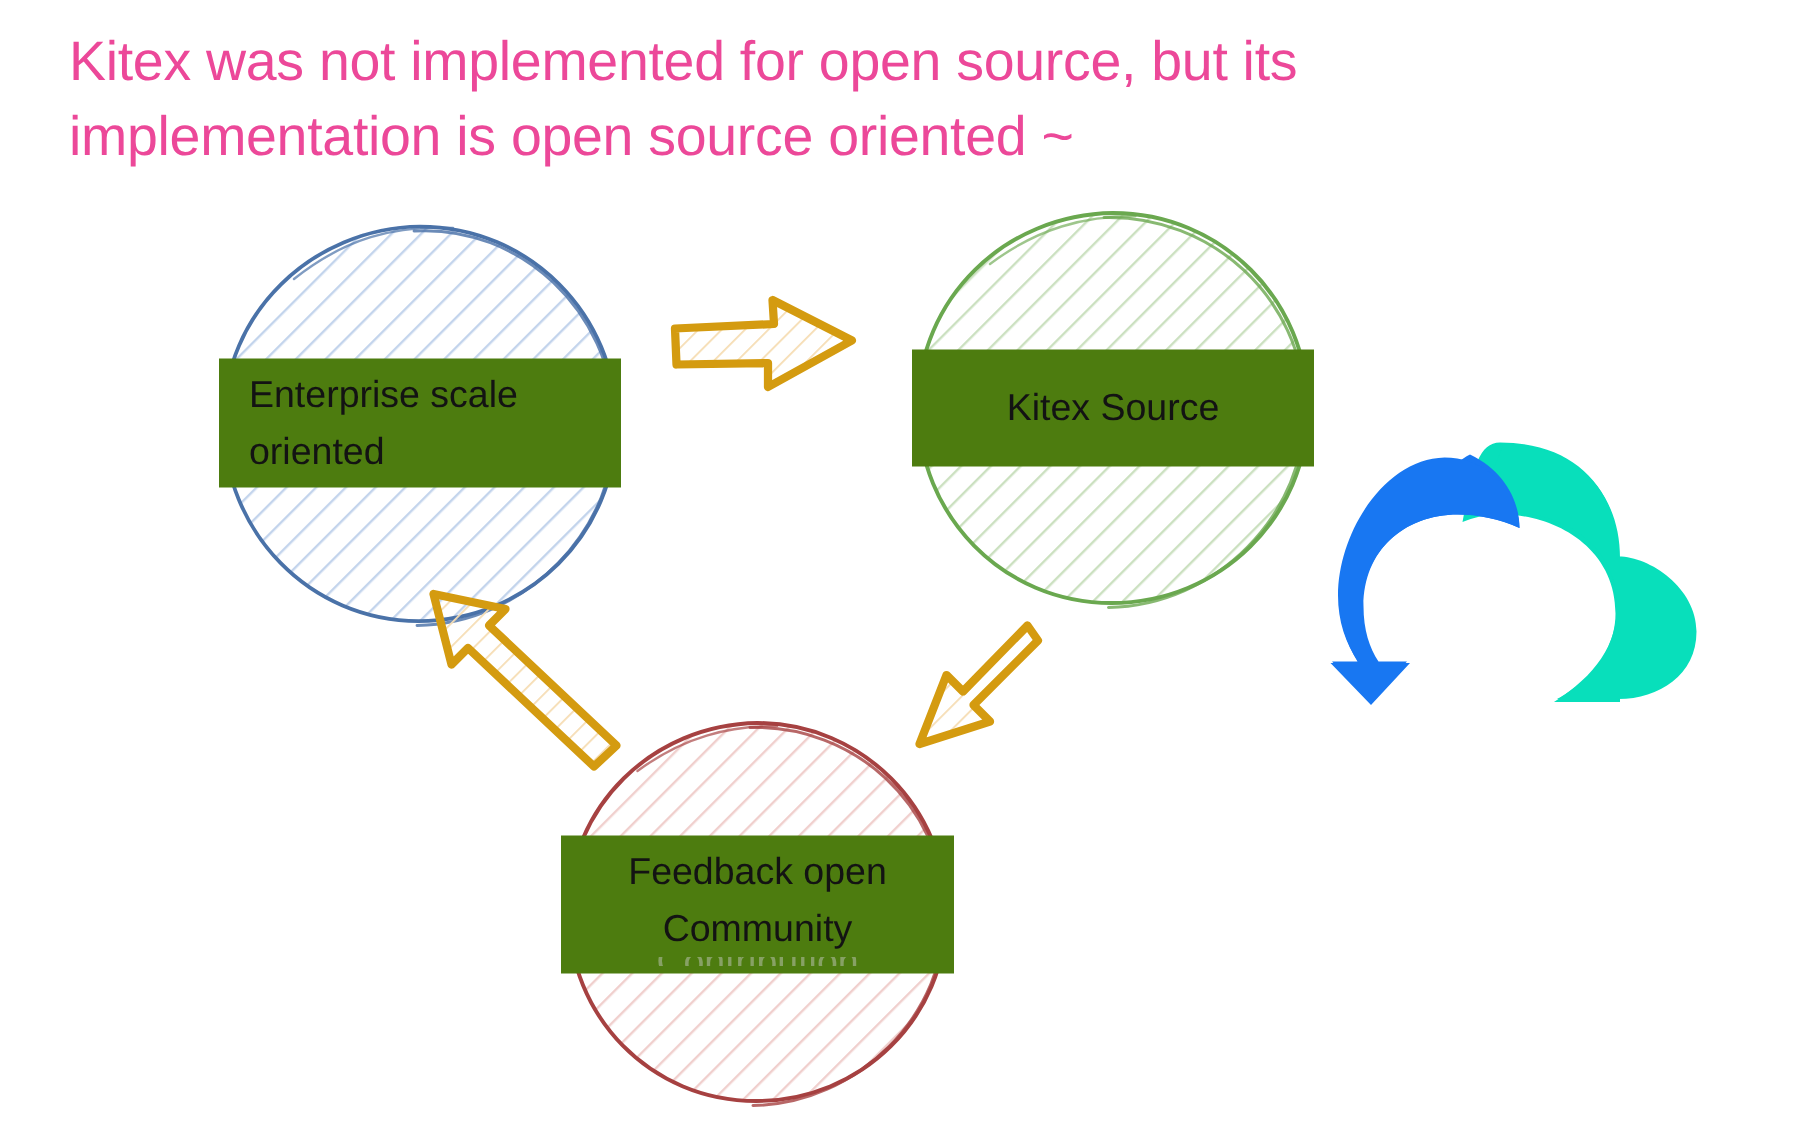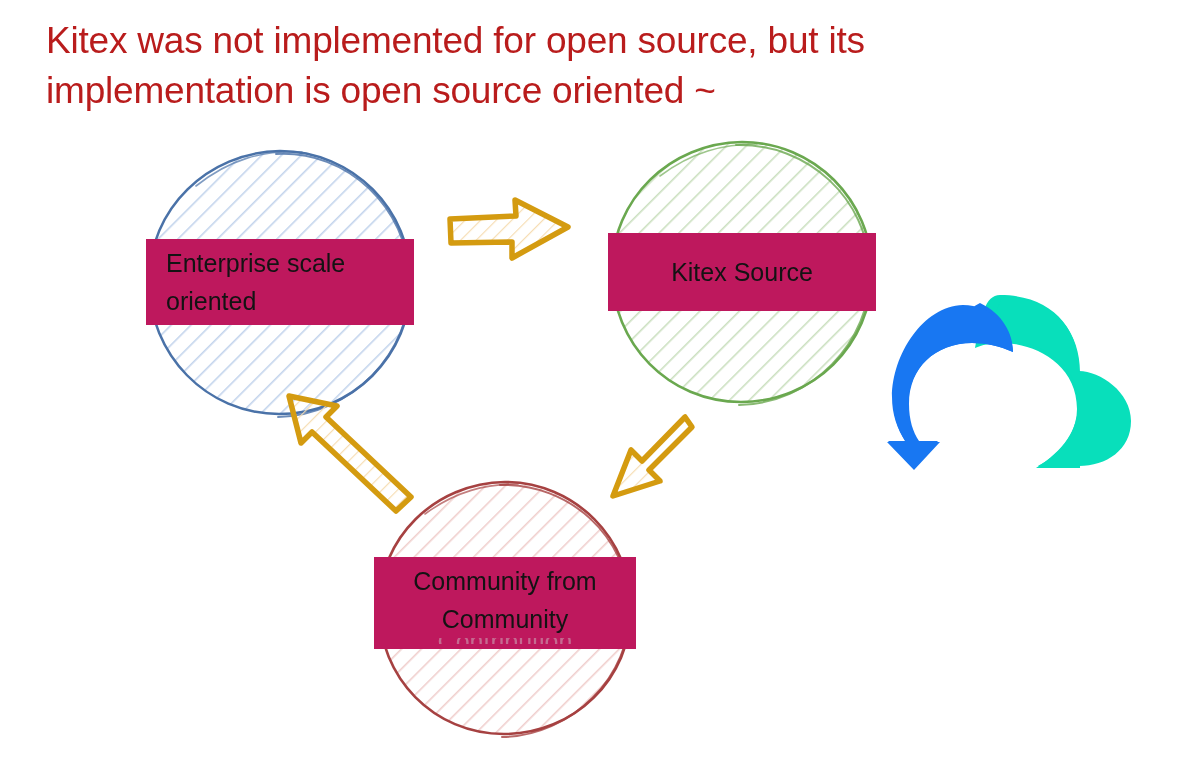--- a/index.html
+++ b/index.html
@@ -19,21 +19,21 @@
 
   
   #slide-title {
     position: absolute;
     left: 46px;
     top: 16px;
     width: 1100px;
     font-size: 37px;
     line-height: 50px;
     font-weight: 400;
-    color: #b91c1c;
+    color: #ec4899;
     letter-spacing: -0.2px;
     white-space: pre-line;
   }
 
   
   #cycle-diagram {
     position: absolute;
     left: 0;
     top: 0;
     width: 1202px;
@@ -41,21 +41,21 @@
   }
   #cycle-diagram > svg {
     position: absolute;
     left: 0;
     top: 0;
   }
 
   
   .node-band {
     position: absolute;
-    background: #be185d;
+    background: #4d7c0f;
     display: flex;
     flex-direction: column;
     justify-content: center;
     font-size: 25px;
     line-height: 38px;
     color: #131313;
     overflow: hidden;
   }
   #band-enterprise {
     left: 146px;
@@ -235,18 +235,18 @@
   <div class="node-band" id="band-enterprise">
     <span class="node-line">Enterprise scale</span>
     <span class="node-line">oriented</span>
   </div>
 
   <div class="node-band" id="band-opensource">
     <span class="node-line">Kitex Source</span>
   </div>
 
   <div class="node-band" id="band-feedback">
-    <span class="node-line">Community from</span>
+    <span class="node-line">Feedback open</span>
     <span class="node-line">Community</span>
     <span class="node-line clipped">Contribution</span>
   </div>
 
 </div>
 
 </body></html>

